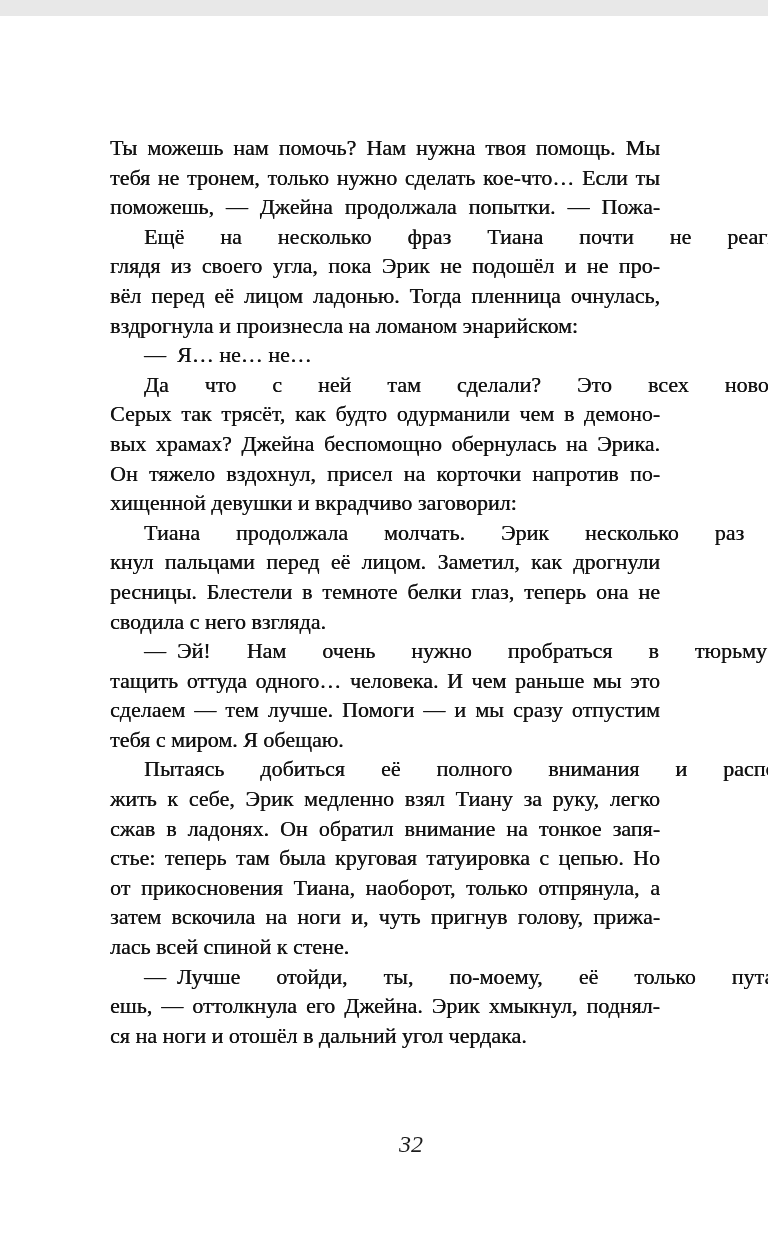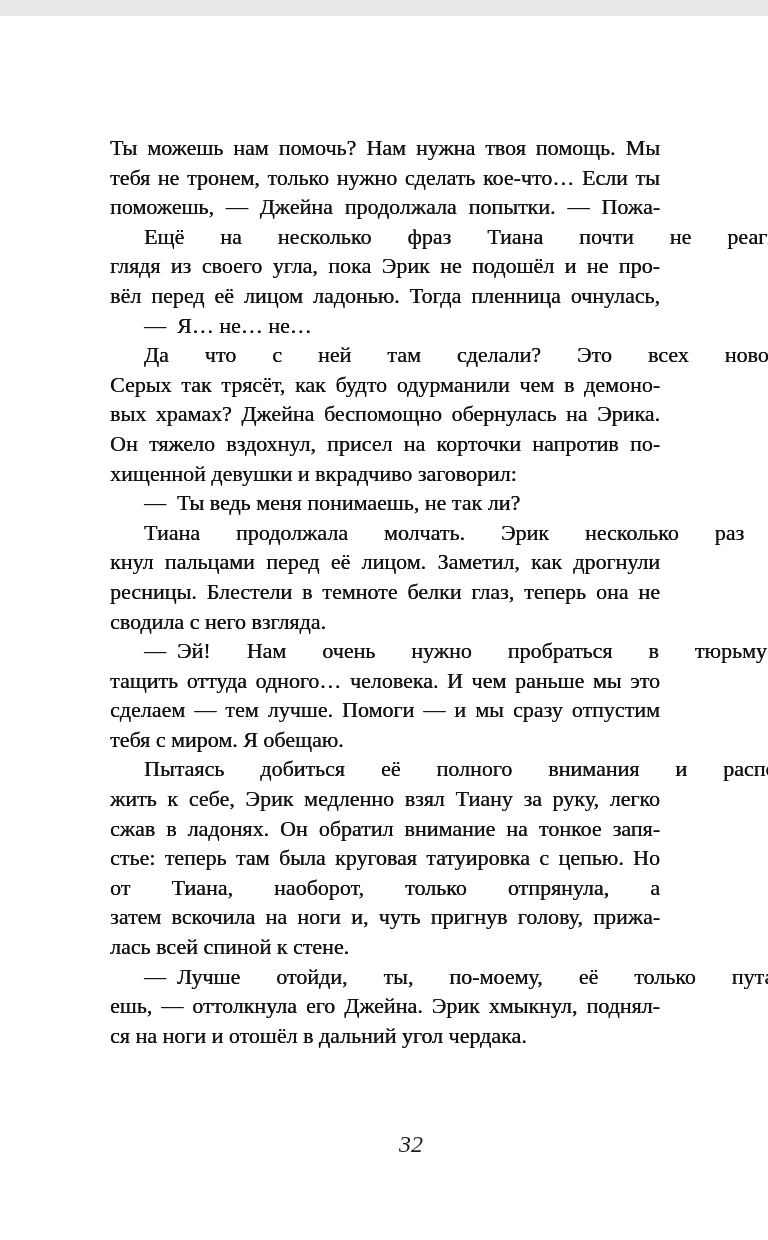--- a/index.html
+++ b/index.html
@@ -121,20 +121,21 @@
         <div class="line">
           <span>вёл</span>
           <span>перед</span>
           <span>её</span>
           <span>лицом</span>
           <span>ладонью.</span>
           <span>Тогда</span>
           <span>пленница</span>
           <span>очнулась,</span>
         </div>
+        <div class="line last">вздрогнула и произнесла на ломаном энарийском:</div>
       </div>
       <div class="paragraph">
         <div class="line last indent">—&nbsp;&nbsp;Я… не… не…</div>
       </div>
       <div class="paragraph">
         <div class="line indent">
           <span>Да</span>
           <span>что</span>
           <span>с</span>
           <span>ней</span>
@@ -168,23 +169,20 @@
           <span>Он</span>
           <span>тяжело</span>
           <span>вздохнул,</span>
           <span>присел</span>
           <span>на</span>
           <span>корточки</span>
           <span>напротив</span>
           <span>по-</span>
         </div>
         <div class="line last">хищенной девушки и вкрадчиво заговорил:</div>
-      </div>
-      <div class="paragraph">
-        <div class="line last indent">—&nbsp;&nbsp;Ты ведь меня понимаешь, не так ли?</div>
       </div>
       <div class="paragraph">
         <div class="line indent">
           <span>Тиана</span>
           <span>продолжала</span>
           <span>молчать.</span>
           <span>Эрик</span>
           <span>несколько</span>
           <span>раз</span>
           <span>щёл-</span>
@@ -288,20 +286,21 @@
           <span>там</span>
           <span>была</span>
           <span>круговая</span>
           <span>татуировка</span>
           <span>с</span>
           <span>цепью.</span>
           <span>Но</span>
         </div>
         <div class="line">
           <span>от</span>
+          <span>прикосновения</span>
           <span>Тиана,</span>
           <span>наоборот,</span>
           <span>только</span>
           <span>отпрянула,</span>
           <span>а</span>
         </div>
         <div class="line">
           <span>затем</span>
           <span>вскочила</span>
           <span>на</span>

